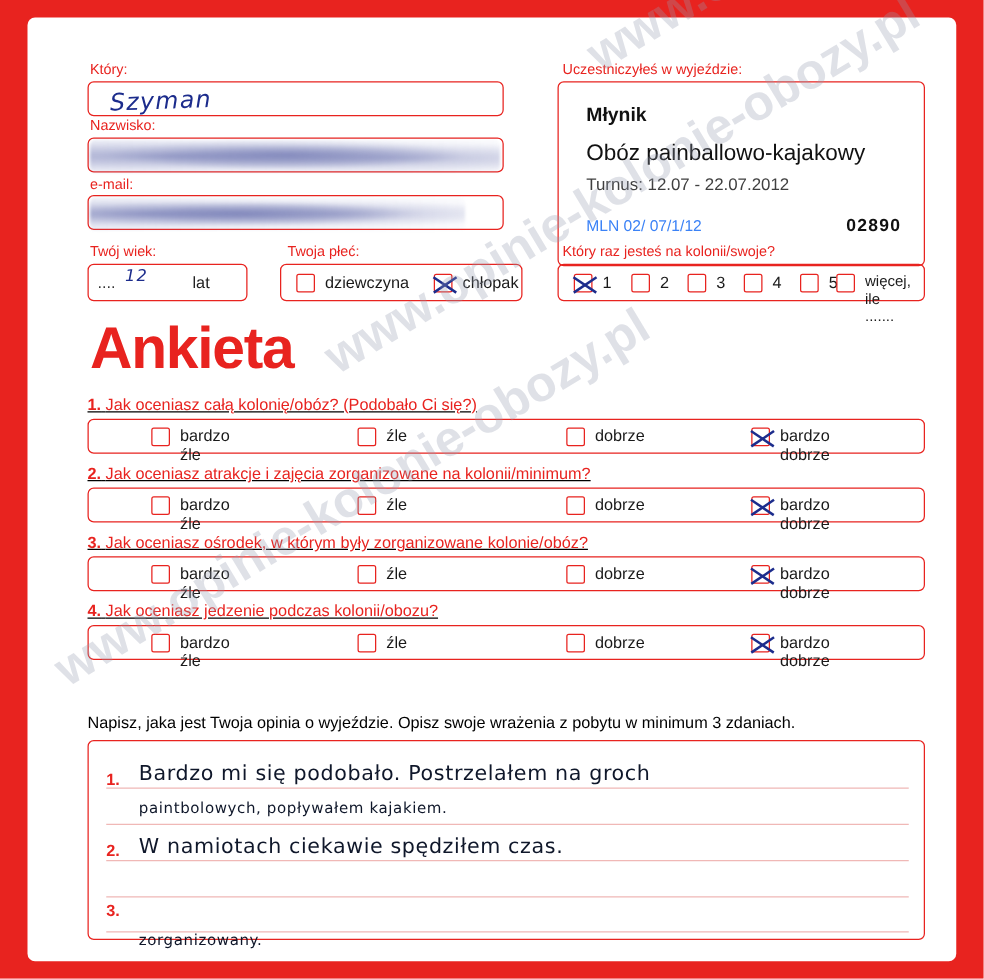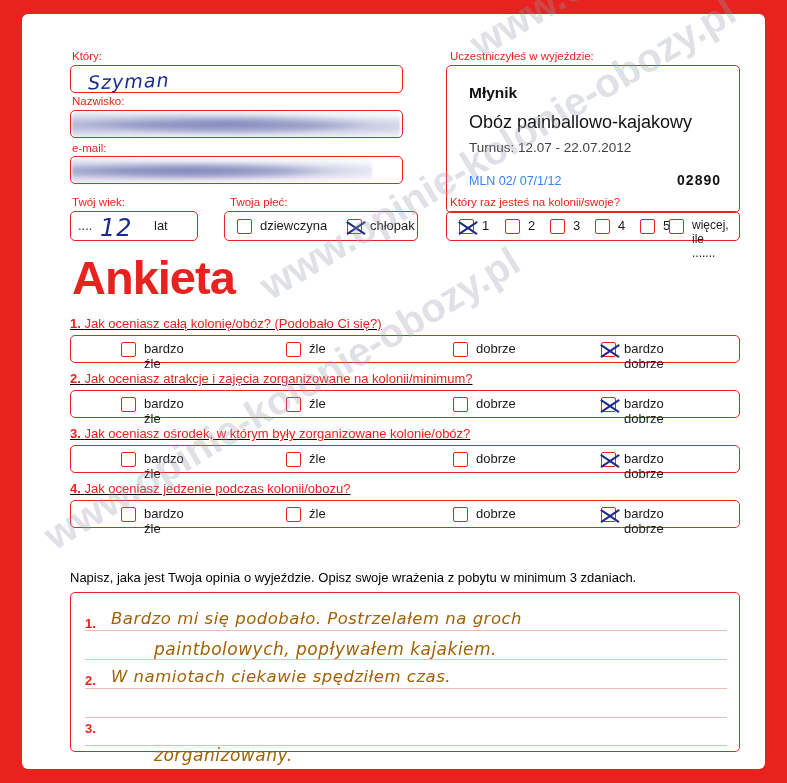--- a/index.html
+++ b/index.html
@@ -111,21 +111,21 @@
     position: absolute;
     left: 30px;
     top: 186px;
     font-size: 13px;
     color: #333;
   }
   .wiek-val {
     position: absolute;
     left: 52px;
     top: 182px;
-    font-size: 24px;
+    font-size: 13px;
     letter-spacing: 1px;
   }
   .wiek-lat {
     position: absolute;
     left: 106px;
     top: 186px;
     font-size: 13px;
     color: #222;
   }
 
@@ -280,27 +280,26 @@
   .rule {
     position: absolute;
     height: 1px;
     background: #f0b8b6;
     left: 14px;
     width: 642px;
   }
   .hw {
     position: absolute;
     font-family: "DejaVu Sans", sans-serif;
-    color: #a16207;
-    font-style: italic;
+    color: #0f172a;
     font-size: 16.5px;
     letter-spacing: 0.5px;
     white-space: nowrap;
   }
-  .hw.l2 { font-size: 17px; margin-left: 43px; }
+  .hw.l2 { font-size: 12px; }
 
   
   .wm {
     position: absolute;
     left: 0;
     top: 0;
     width: 787px;
     height: 783px;
     pointer-events: none;
   }

